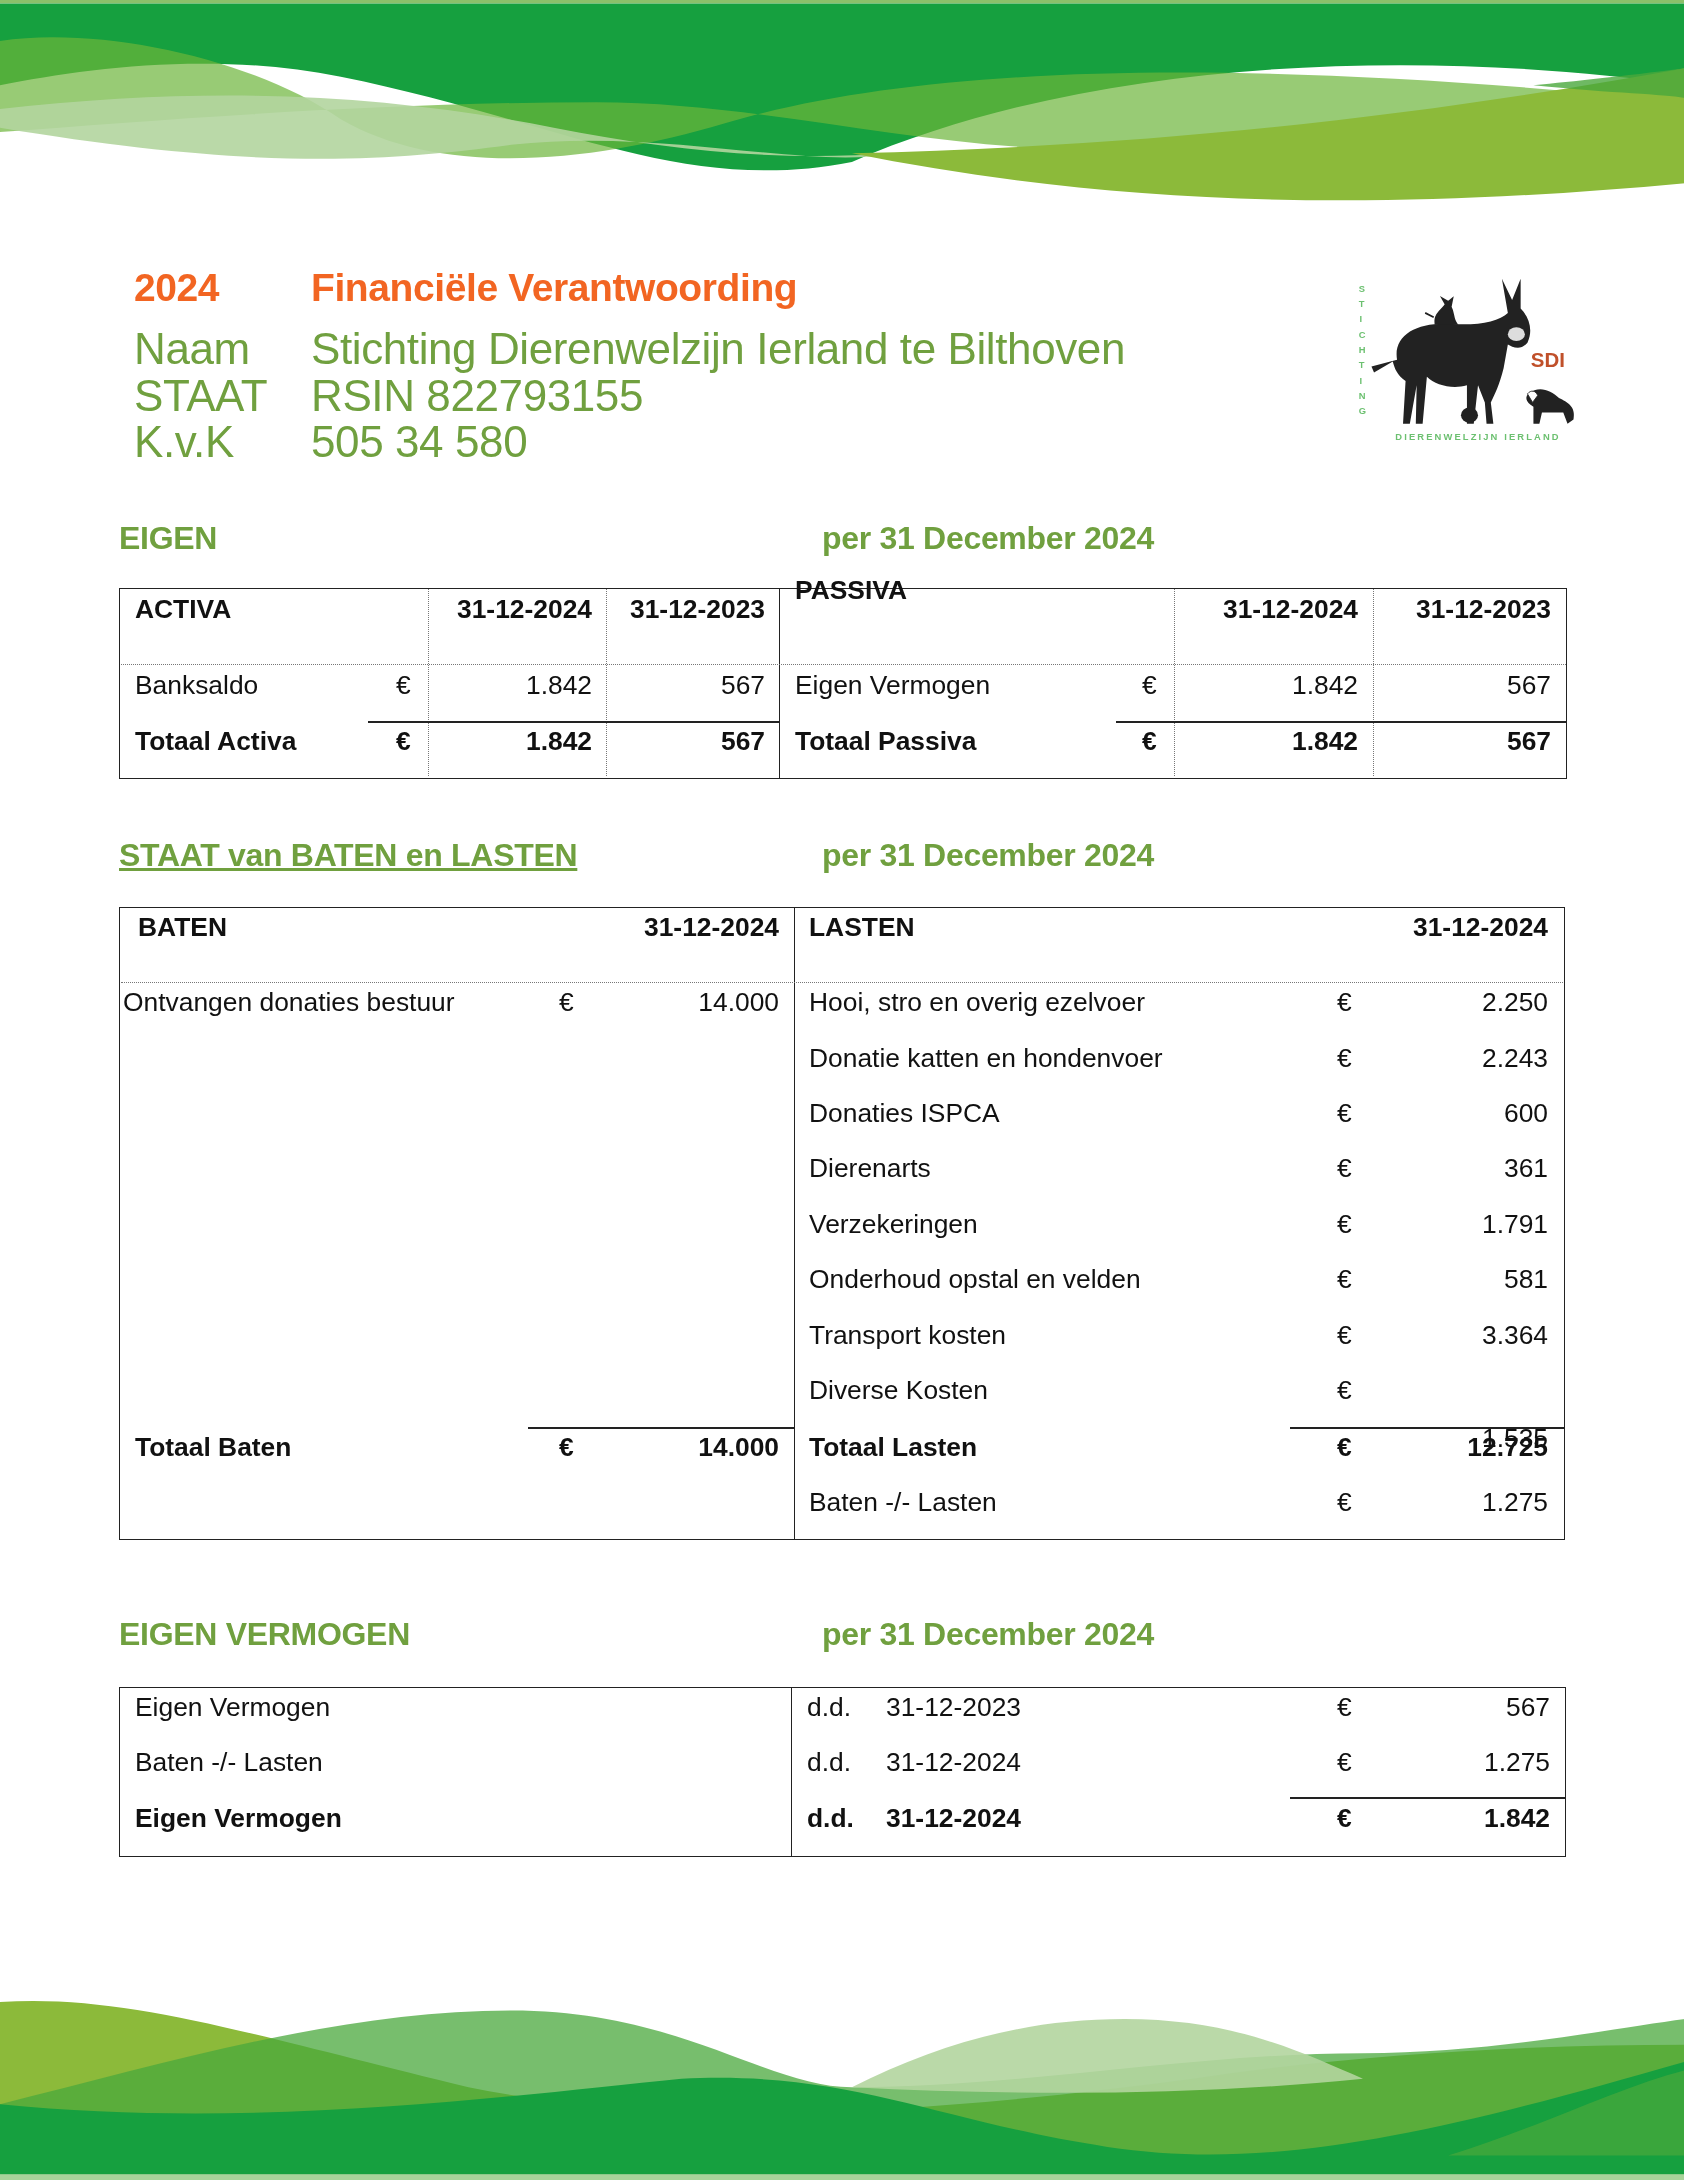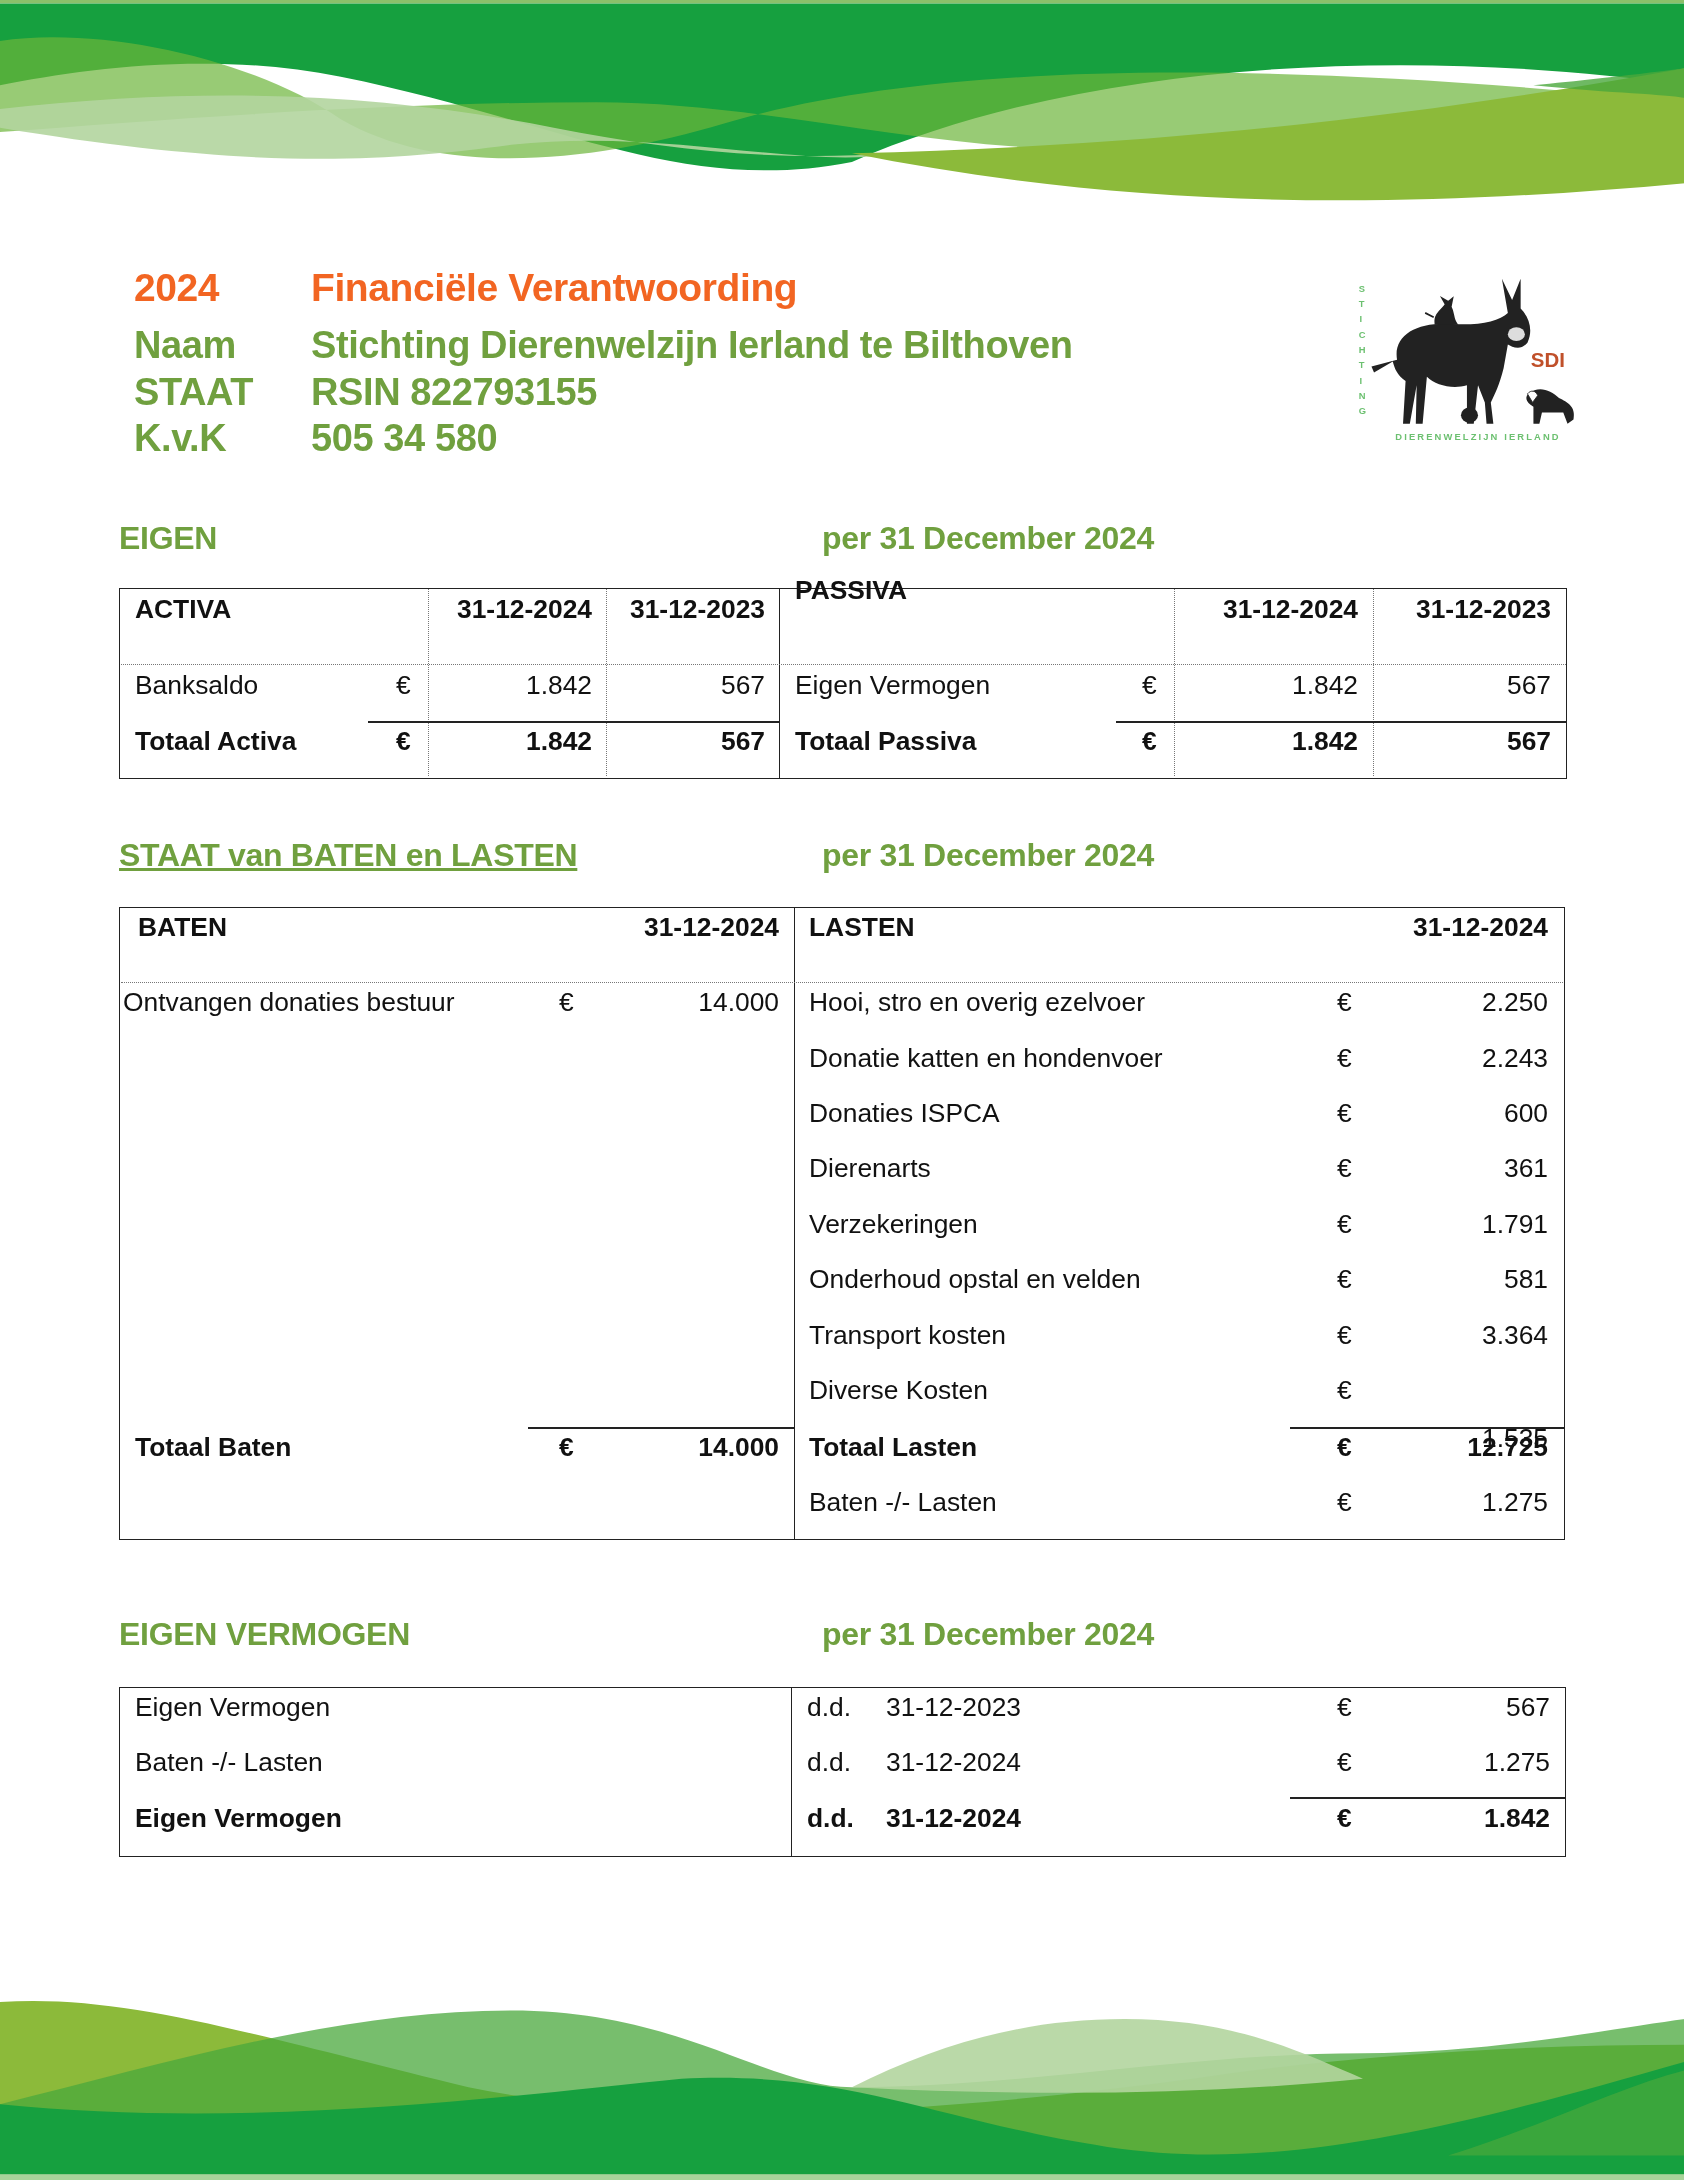--- a/index.html
+++ b/index.html
@@ -3,21 +3,21 @@
 <meta charset="utf-8">
 <style>
   html, body { margin:0; padding:0; }
   body { width:1685px; height:2181px; position:relative; background:#ffffff; overflow:hidden;
          font-family:"Liberation Sans", "DejaVu Sans", sans-serif; color:#111; }
   .abs { position:absolute; }
   .wave { position:absolute; left:0; width:1685px; }
   .orange { color:#f26522; }
   .green { color:#70a03f; }
   .hdr { font-weight:bold; font-size:39px; letter-spacing:-0.4px; white-space:nowrap; }
-  .info { font-weight:bold; font-size:38px; letter-spacing:-0.4px; white-space:nowrap; }
+  .info { font-weight:normal; font-size:44px; letter-spacing:-0.4px; white-space:nowrap; }
   .sec { font-weight:bold; font-size:32px; letter-spacing:-0.3px; white-space:nowrap; }
   .t { font-size:26.4px; white-space:nowrap; position:absolute; line-height:32px; }
   .b { font-weight:bold; }
   .r { text-align:right; }
   .box { position:absolute; border:1.7px solid #222; box-sizing:border-box; }
   .vsolid { position:absolute; width:0; border-left:1.7px solid #222; }
   .vdot { position:absolute; width:0; border-left:1.7px dotted #777; }
   .hdot { position:absolute; height:0; border-top:1.7px dotted #777; }
   .hsolid { position:absolute; height:0; border-top:2.6px solid #222; }
   .logo { position:absolute; left:1350px; top:266px; width:239px; height:179px; }

